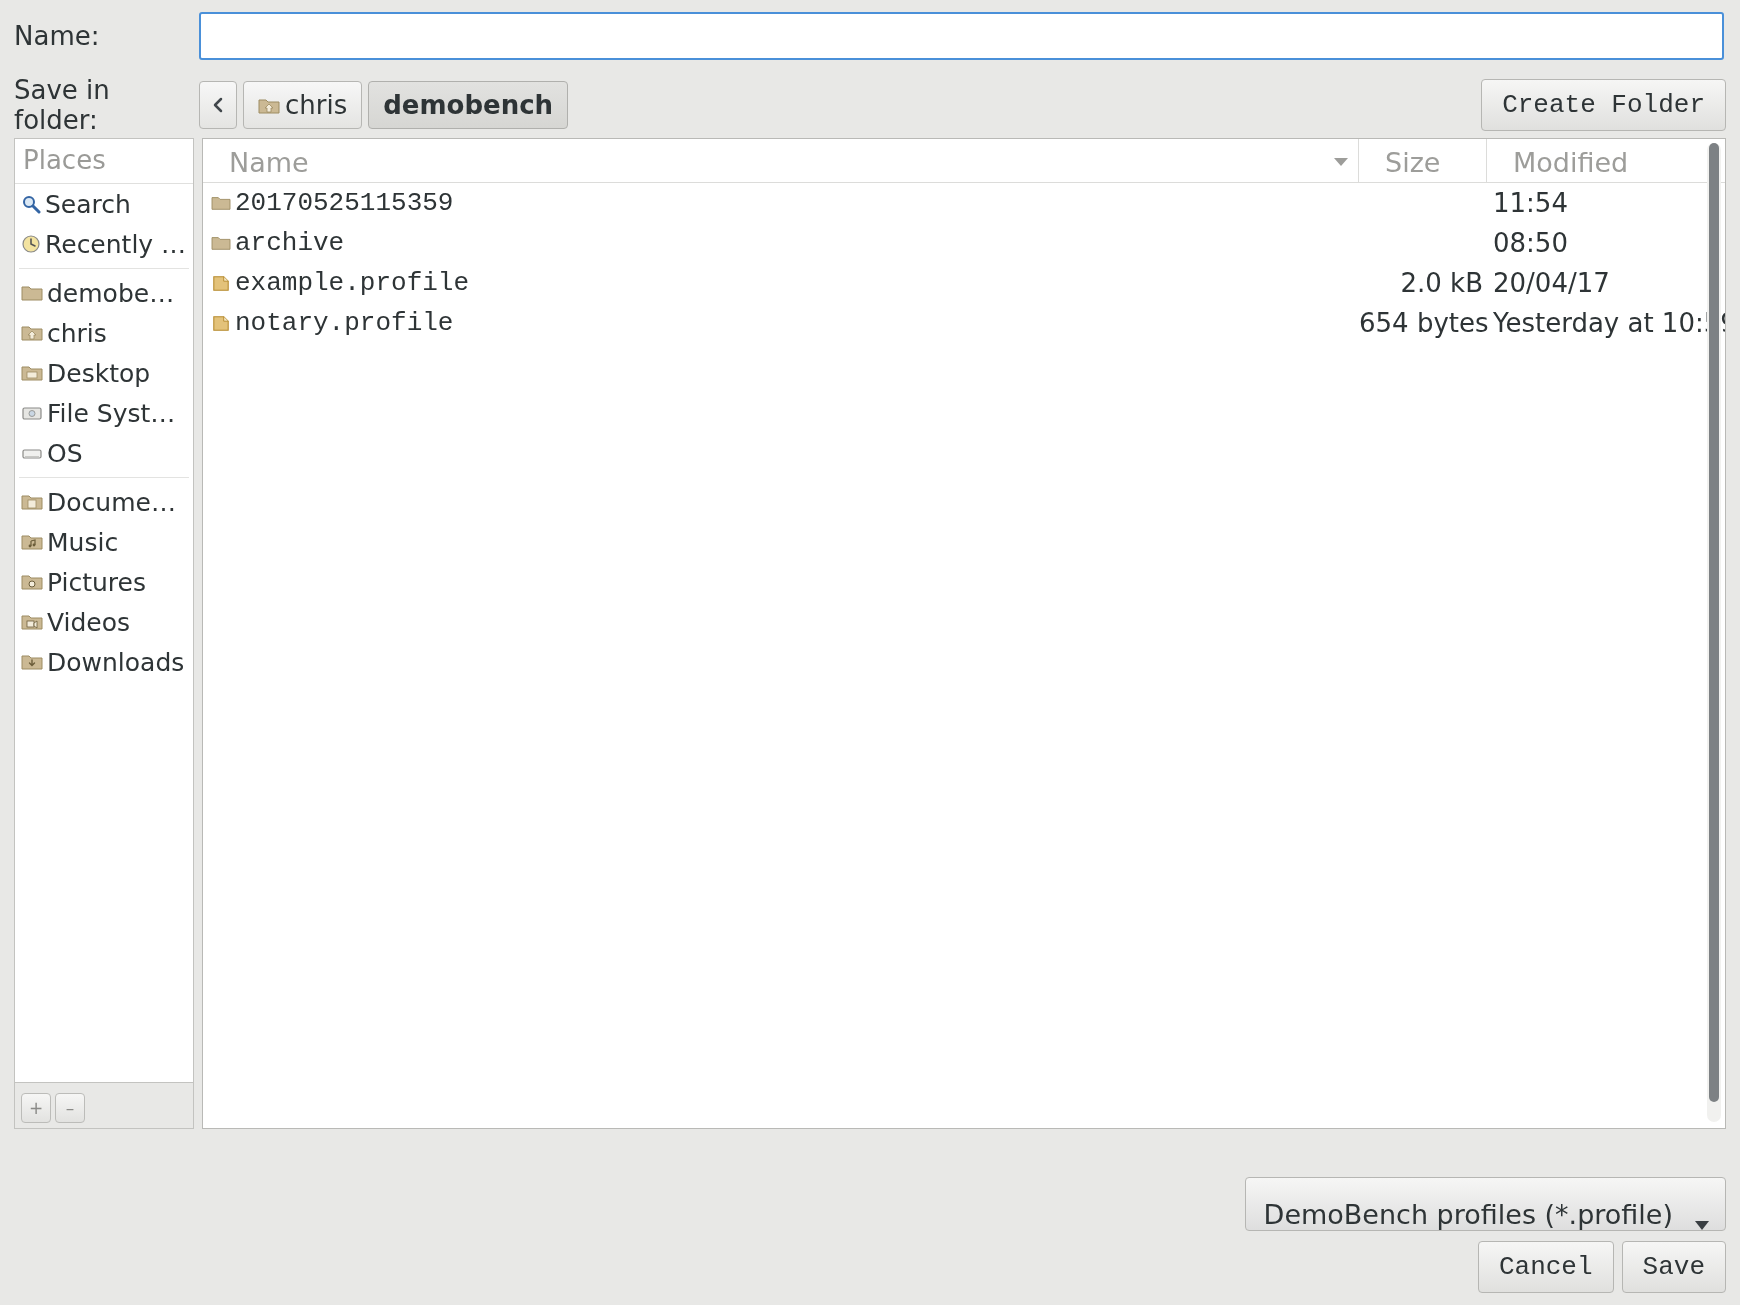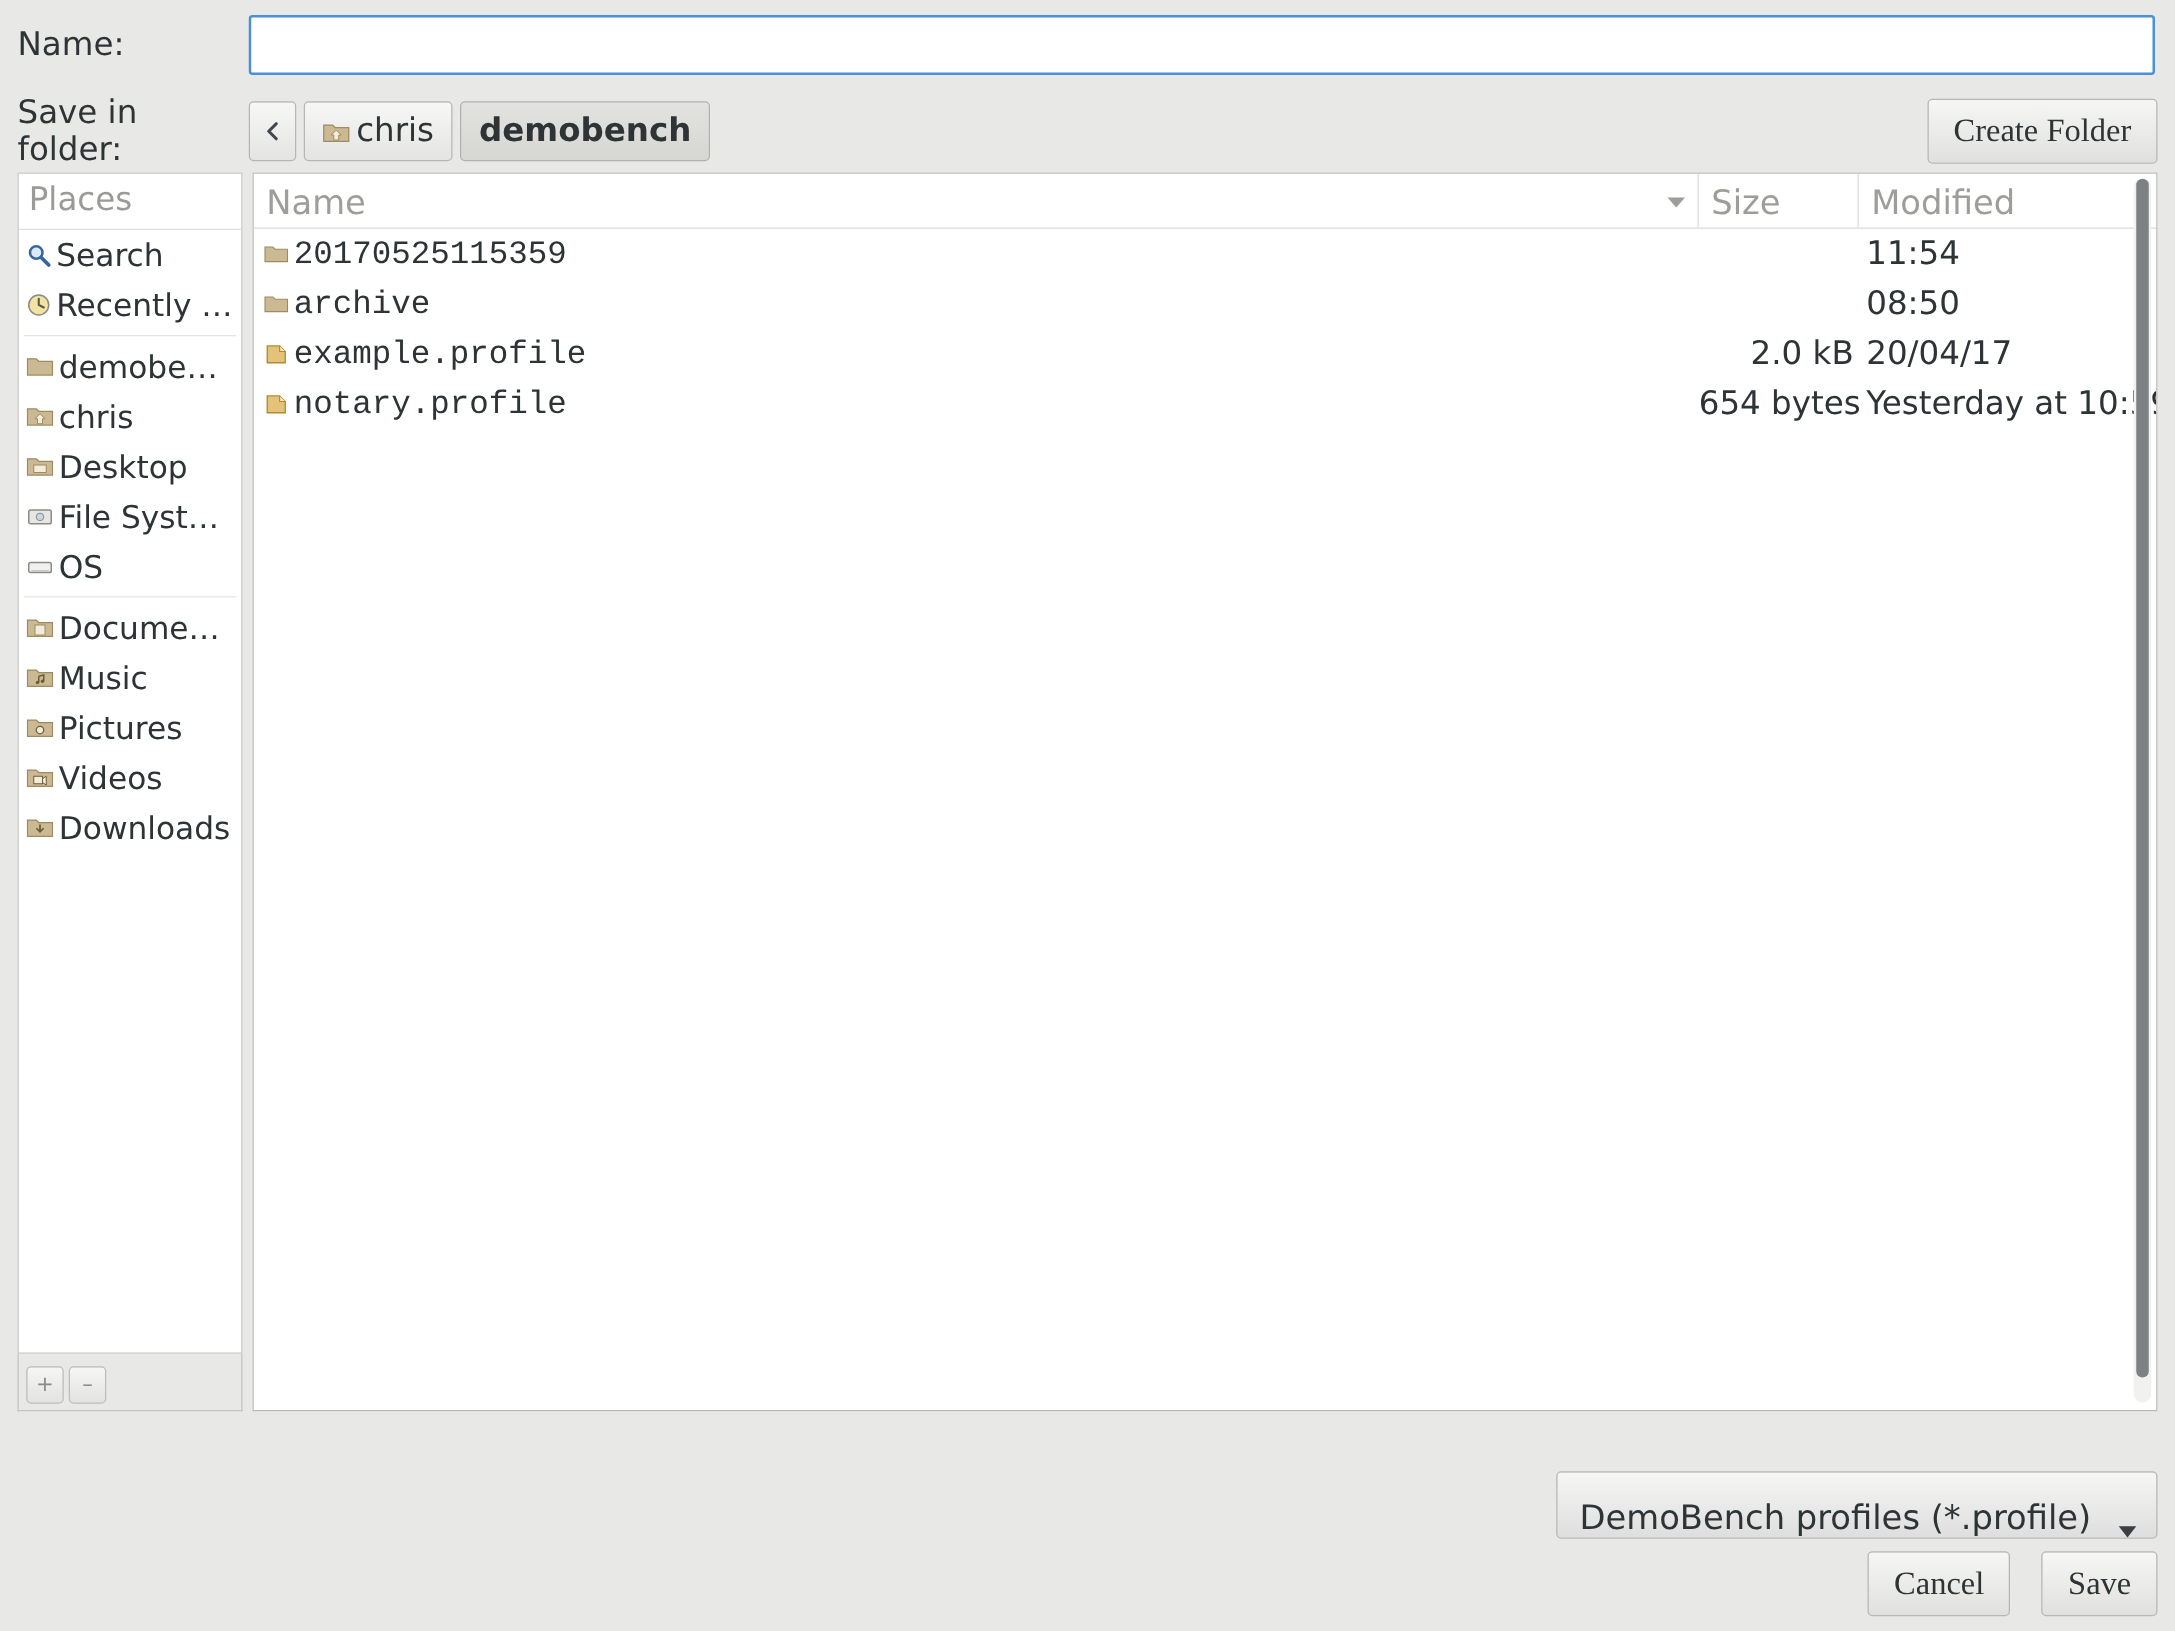--- a/index.html
+++ b/index.html
@@ -100,26 +100,25 @@
     border-color: #b0b0ad;
   }
   .spacer { flex: 1 1 auto; }
 
   .btn {
     height: 52px;
     padding: 0 20px;
     border: 1px solid #b6b6b3;
     border-radius: 4px;
     background: linear-gradient(to bottom, #f6f6f5 0%, #e0e0de 100%);
-    font-family: Liberation Serif, serif;
-    font-size: 26px;
-    color: #2e3436;
-    cursor: default;
-    white-space: nowrap;
-    margin-left: 17px;
+    font-family: Liberation Mono, monospace;
+    font-size: 26px;
+    color: #2e3436;
+    cursor: default;
+    white-space: nowrap;
   }
 
   
   .body-area {
     display: flex;
     flex: 1 1 auto;
     padding: 0 14px;
     gap: 8px;
     min-height: 0;
   }
@@ -201,21 +200,21 @@
   .list-header {
     display: flex;
     background: #ffffff;
     border-bottom: 1px solid #dcdcda;
     flex: 0 0 auto;
     height: 44px;
   }
   .col-head {
     font-size: 27px;
     color: #9d9d9a;
-    padding: 3px 10px 0 10px;
+    padding: 3px 10px 0 26px;
     display: flex;
     align-items: center;
     cursor: default;
     user-select: none;
   }
   .col-name  { flex: 1 1 auto; min-width: 0; border-right: 1px solid #dcdcda; justify-content: space-between; }
   .col-size  { width: 128px; flex: 0 0 128px; border-right: 1px solid #dcdcda; }
   .col-mod   { width: 238px; flex: 0 0 238px; }
   .sort-arrow {
     width: 0; height: 0;

